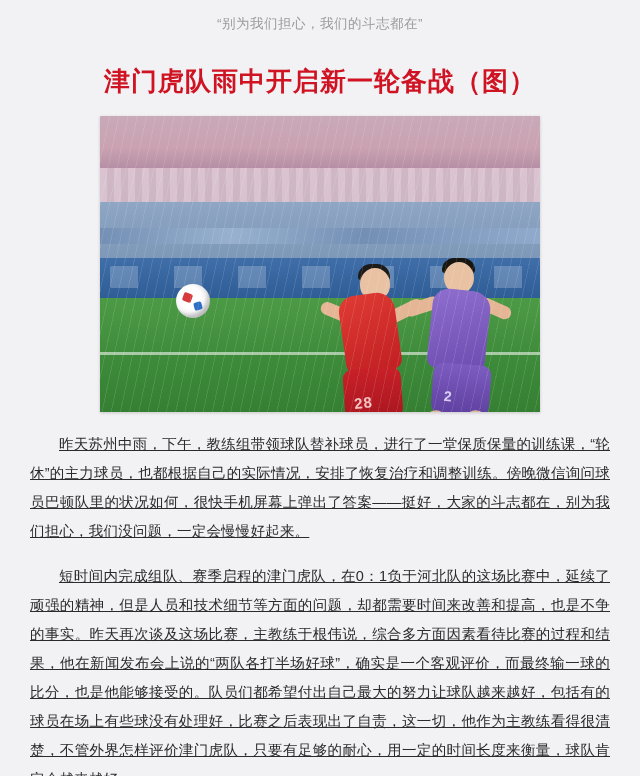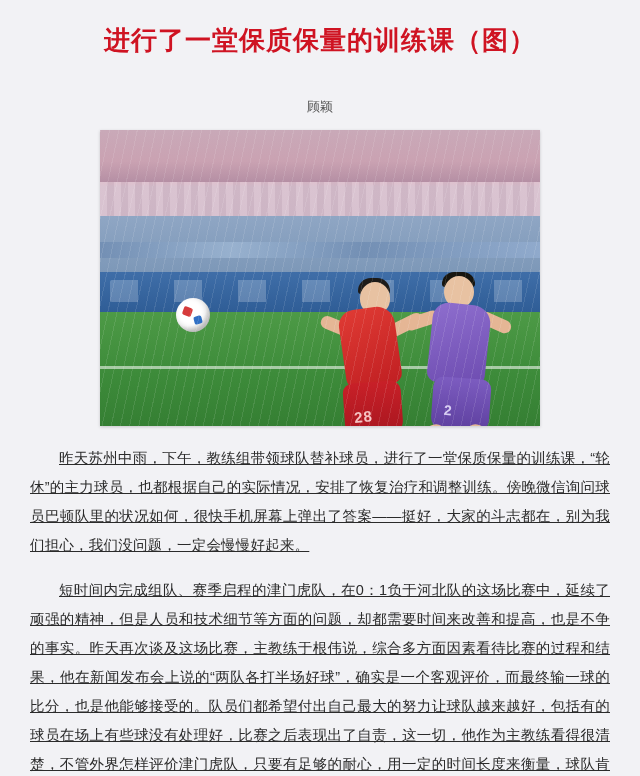--- a/index.html
+++ b/index.html
@@ -198,24 +198,24 @@
     text-indent: 2em;
     letter-spacing: 0.2px;
     text-decoration: underline;
   }
 </style>
 </head>
 <body>
 
 <div class="page">
 
-
-  <h1 class="headline">进行了一堂保质保量的训练课（图）</h1>
-
-  <div class="byline">顾颖</div>
+  <div class="kicker">“别为我们担心，我们的斗志都在”</div>
+
+  <h1 class="headline">津门虎队雨中开启新一轮备战（图）</h1>
+
 
   <div class="figure-wrap">
     <div class="photo">
       <div class="stand-top"></div>
       <div class="stand-seats"></div>
       <div class="wall"></div>
       <div class="wall-stripe"></div>
       <div class="board"></div>
       <div class="board-txt"></div>
       <div class="pitch"></div>

